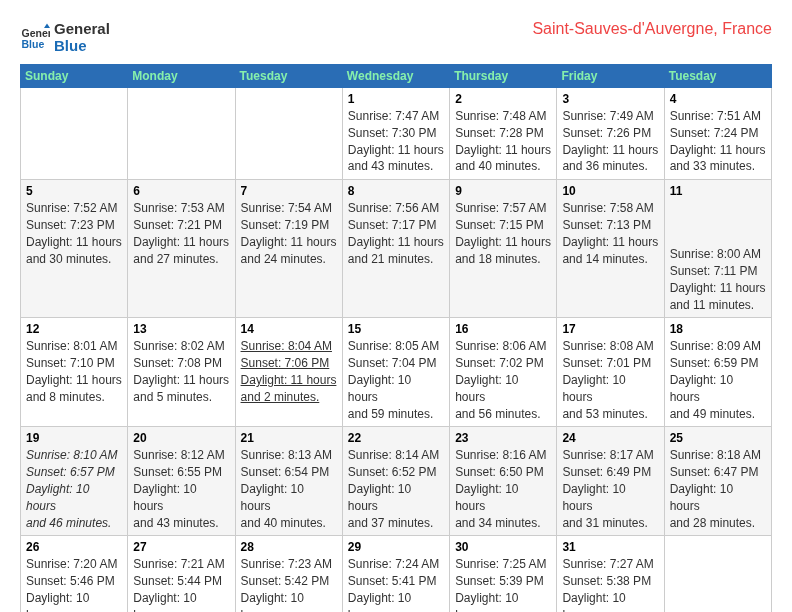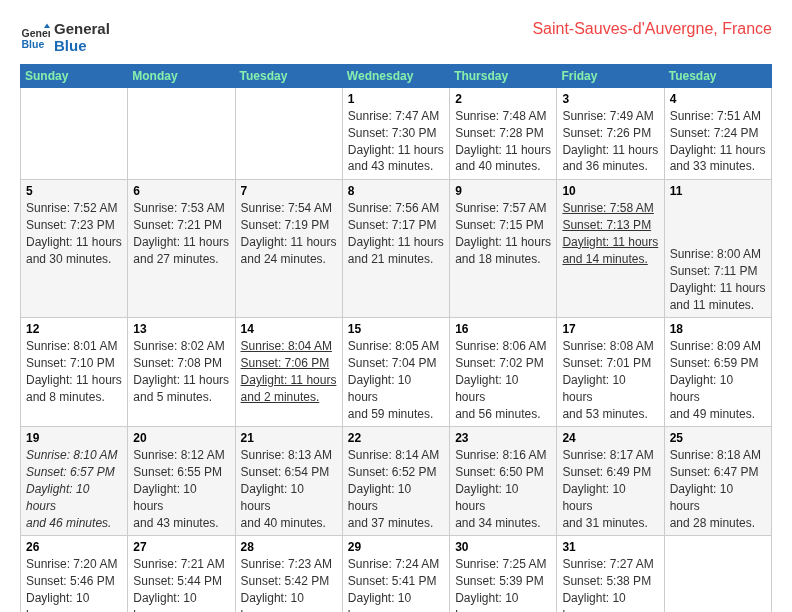--- a/index.html
+++ b/index.html
@@ -174,21 +174,21 @@
         </td>
         <td>
           <span class="day-number">9</span>
           <div class="day-info" style="white-space: pre-line;">Sunrise: 7:57 AM
 Sunset: 7:15 PM
 Daylight: 11 hours
 and 18 minutes.</div>
         </td>
         <td>
           <span class="day-number">10</span>
-          <div class="day-info" style="white-space: pre-line; text-decoration: underline;">Sunrise: 7:58 AM
+          <div class="day-info" style="white-space: pre-line;">Sunrise: 7:58 AM
 Sunset: 7:13 PM
 Daylight: 11 hours
 and 14 minutes.</div>
         </td>
         <td>
           <span class="day-number">11</span>
           <div class="day-info" style="white-space: pre-line; margin-top: 48px;">Sunrise: 8:00 AM
 Sunset: 7:11 PM
 Daylight: 11 hours
 and 11 minutes.</div>

